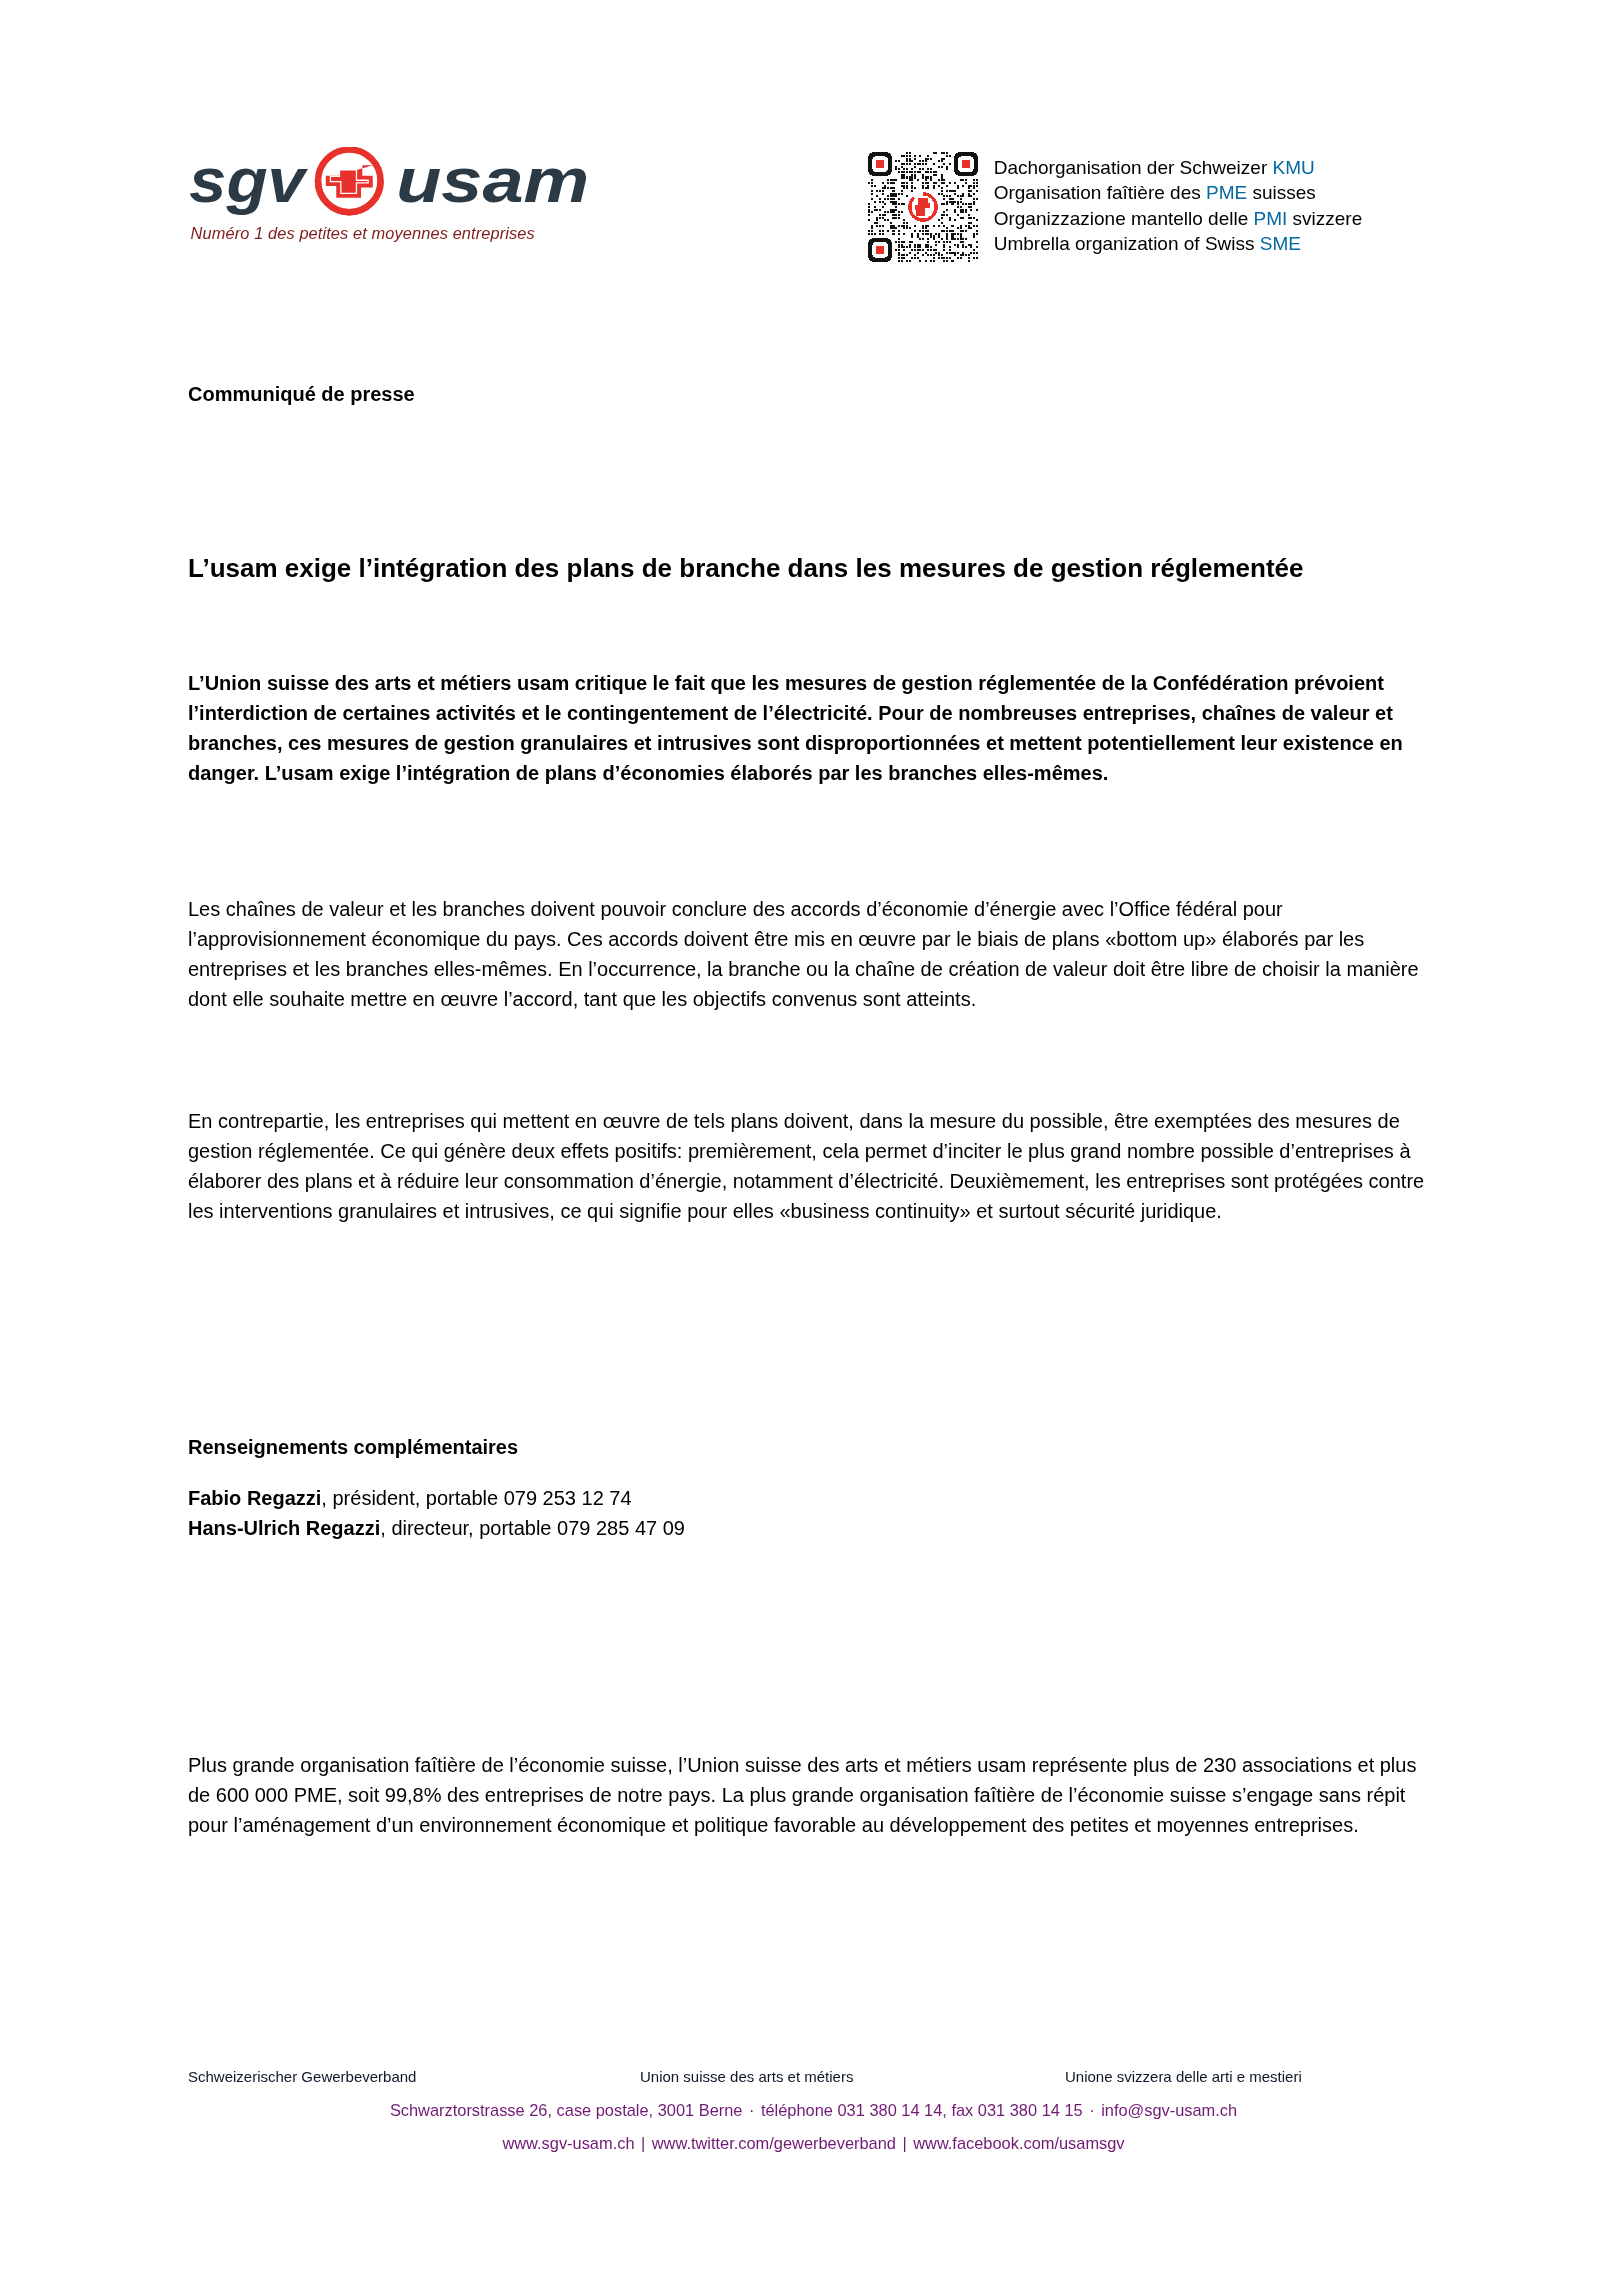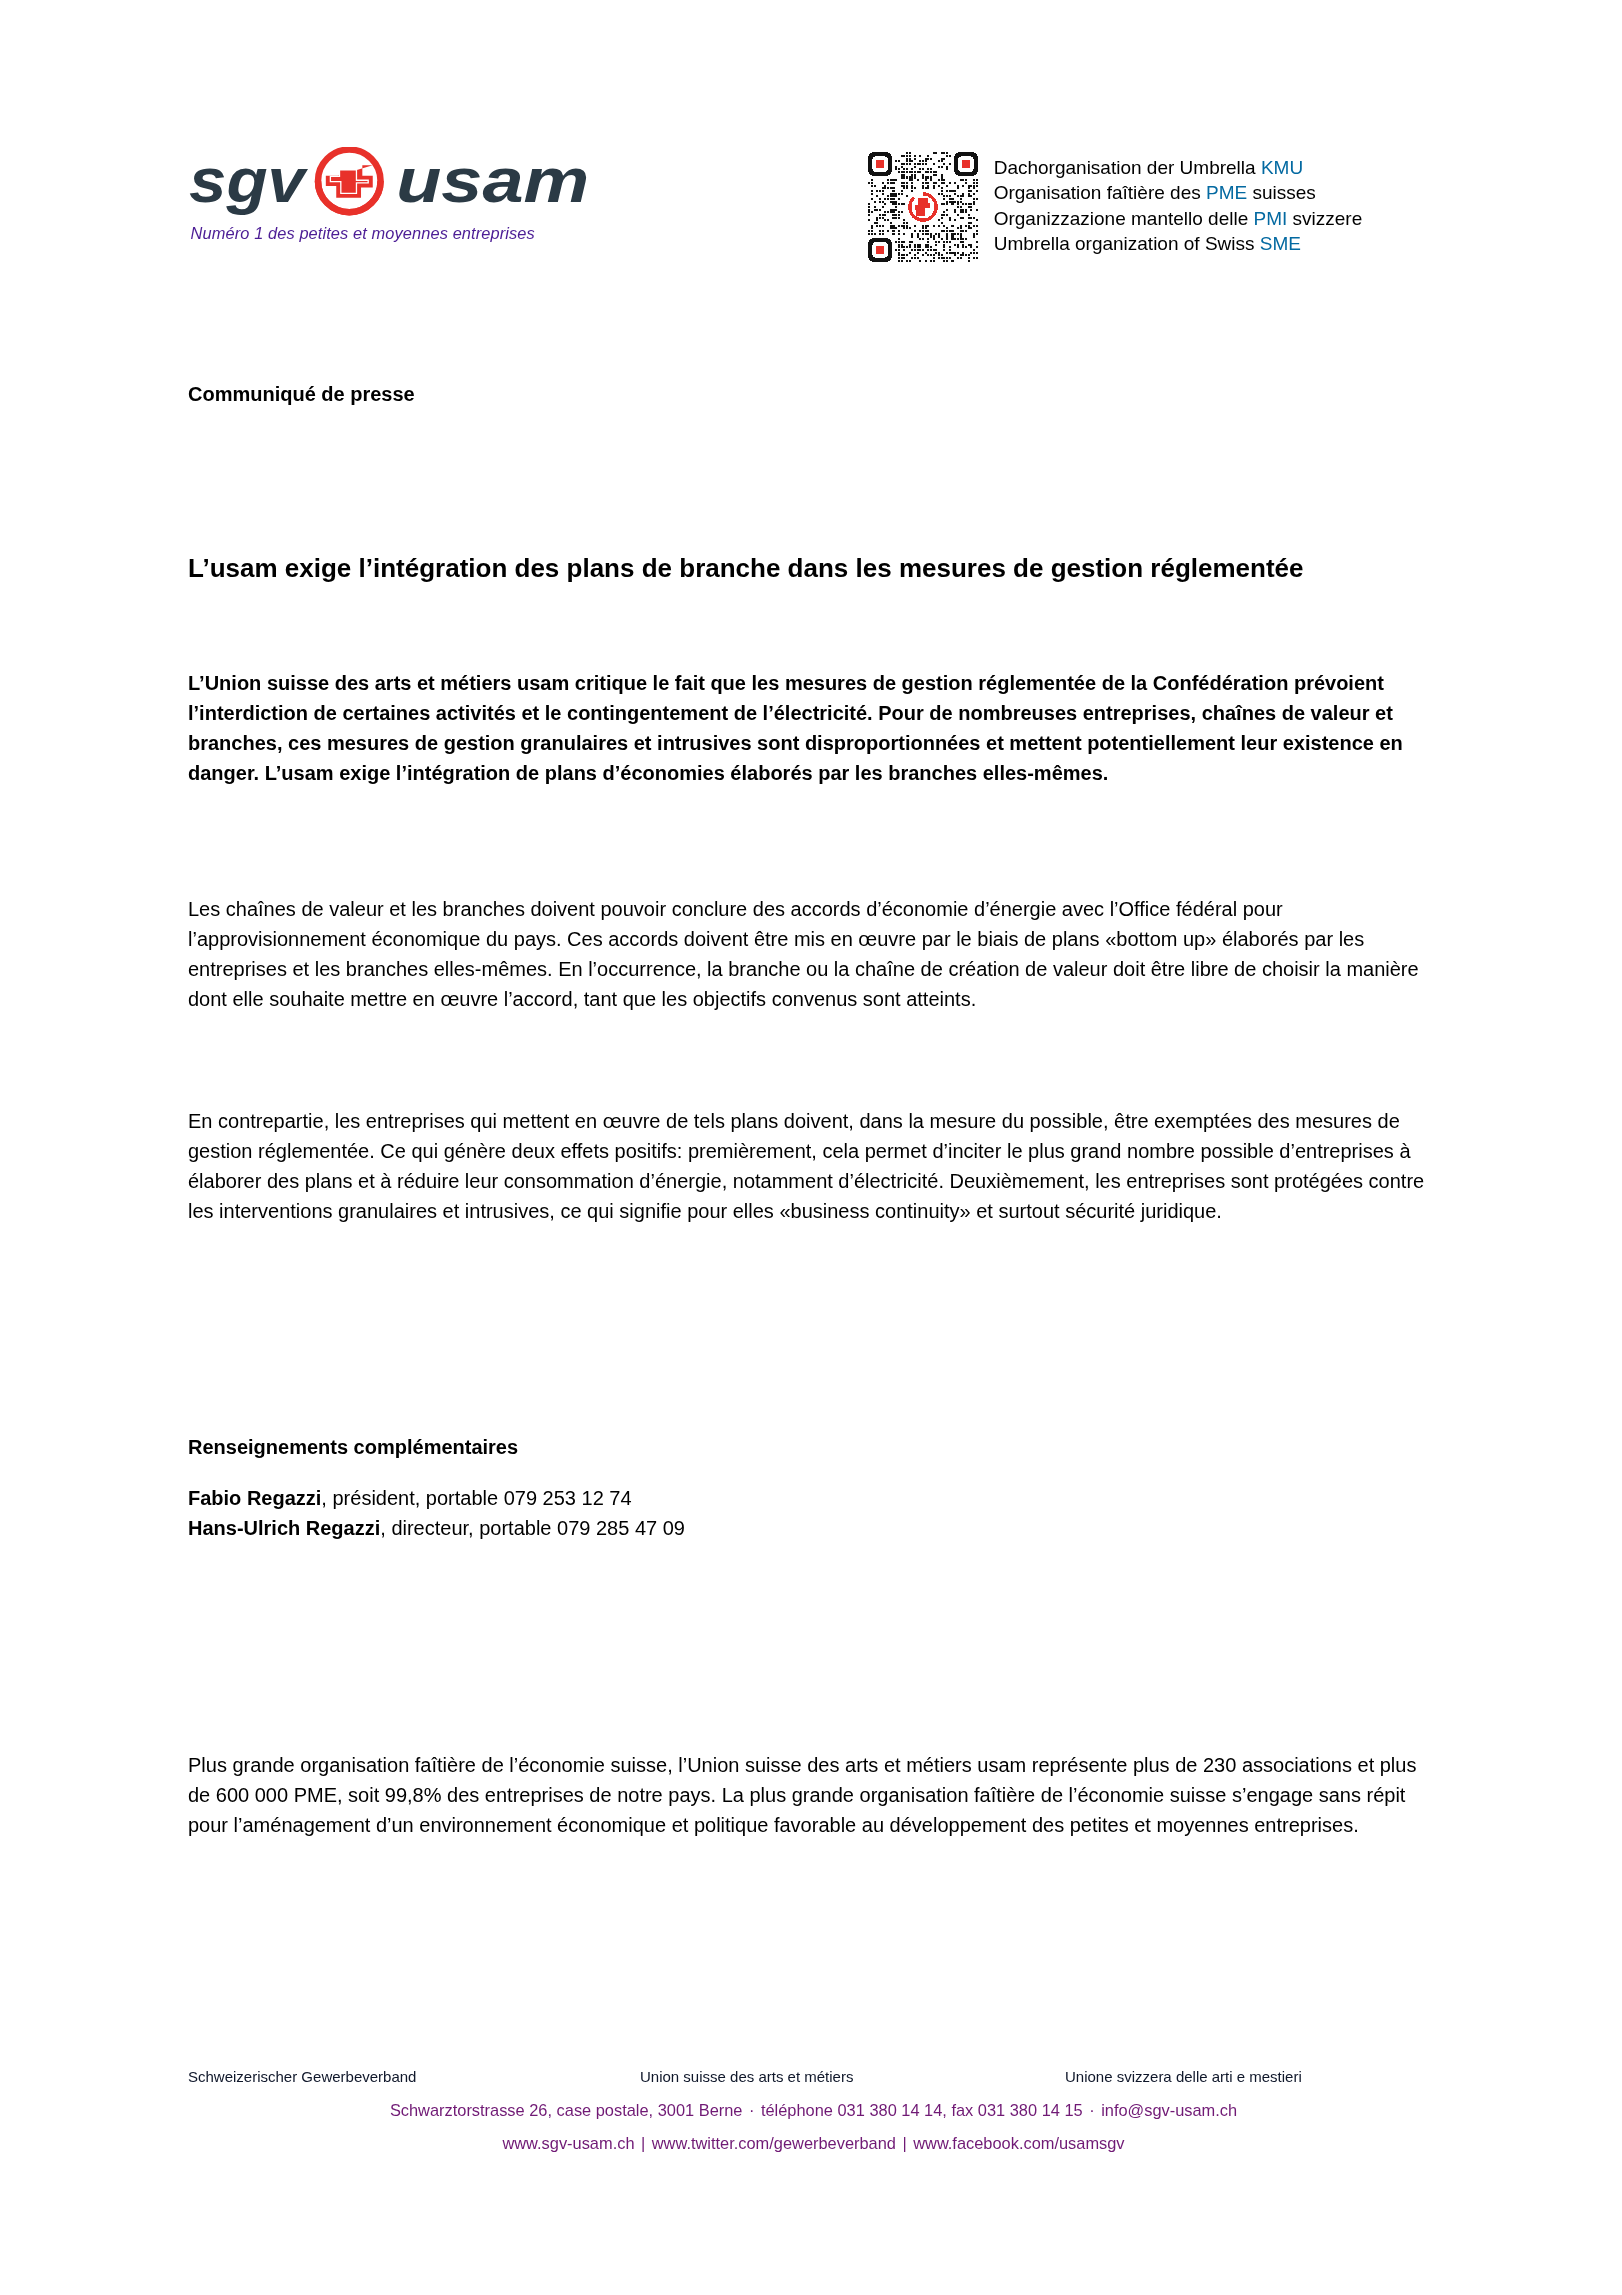--- a/index.html
+++ b/index.html
@@ -37,21 +37,21 @@
     top: 0px;
     width: 406px;
   }
   .logo-wordmark {
     display: block;
   }
   .logo-tagline {
     font-family: "Liberation Sans", sans-serif;
     font-style: italic;
     font-size: 16.4px;
-    color: #4c1d95;
+    color: #7f1d1d;
     letter-spacing: 0.1px;
     margin-top: 3.9px;
     margin-left: 2.6px;
     white-space: nowrap;
   }
 
   .qr-block {
     position: absolute;
     left: 868px;
     top: 5.2px;
@@ -790,21 +790,21 @@
             <rect x="37.12" y="40.12" width="0.76" height="0.76"></rect>
           </g>
 
         <g>
           <circle cx="20.5" cy="20.5" r="5.1" fill="#ffffff"></circle>
           <path d="M 20.5 15.6 a 4.9 4.9 0 1 1 -3.46 1.43" fill="none" stroke="#e8312a" stroke-width="1.25"></path>
           <path d="M 18.6 17.2 L 22.3 17.2 L 22.3 19.0 L 23.1 19.0 L 23.1 21.0 L 21.1 21.0 L 21.1 23.8 L 18.0 23.8 L 18.0 21.6 L 17.4 21.6 L 17.4 19.6 L 18.6 19.6 Z" fill="#e8312a"></path>
         </g>
       </svg>
       <div class="qr-lines">
-        <div><span>Dachorganisation der Umbrella </span><span class="hl">KMU</span><span></span></div>
+        <div><span>Dachorganisation der Schweizer </span><span class="hl">KMU</span><span></span></div>
         <div><span>Organisation faîtière des </span><span class="hl">PME</span><span> suisses</span></div>
         <div><span>Organizzazione mantello delle </span><span class="hl">PMI</span><span> svizzere</span></div>
         <div><span>Umbrella organization of Swiss </span><span class="hl">SME</span><span></span></div>
       </div>
     </div>
   </div>
 
   <div class="content">
 
     <div class="meta">

